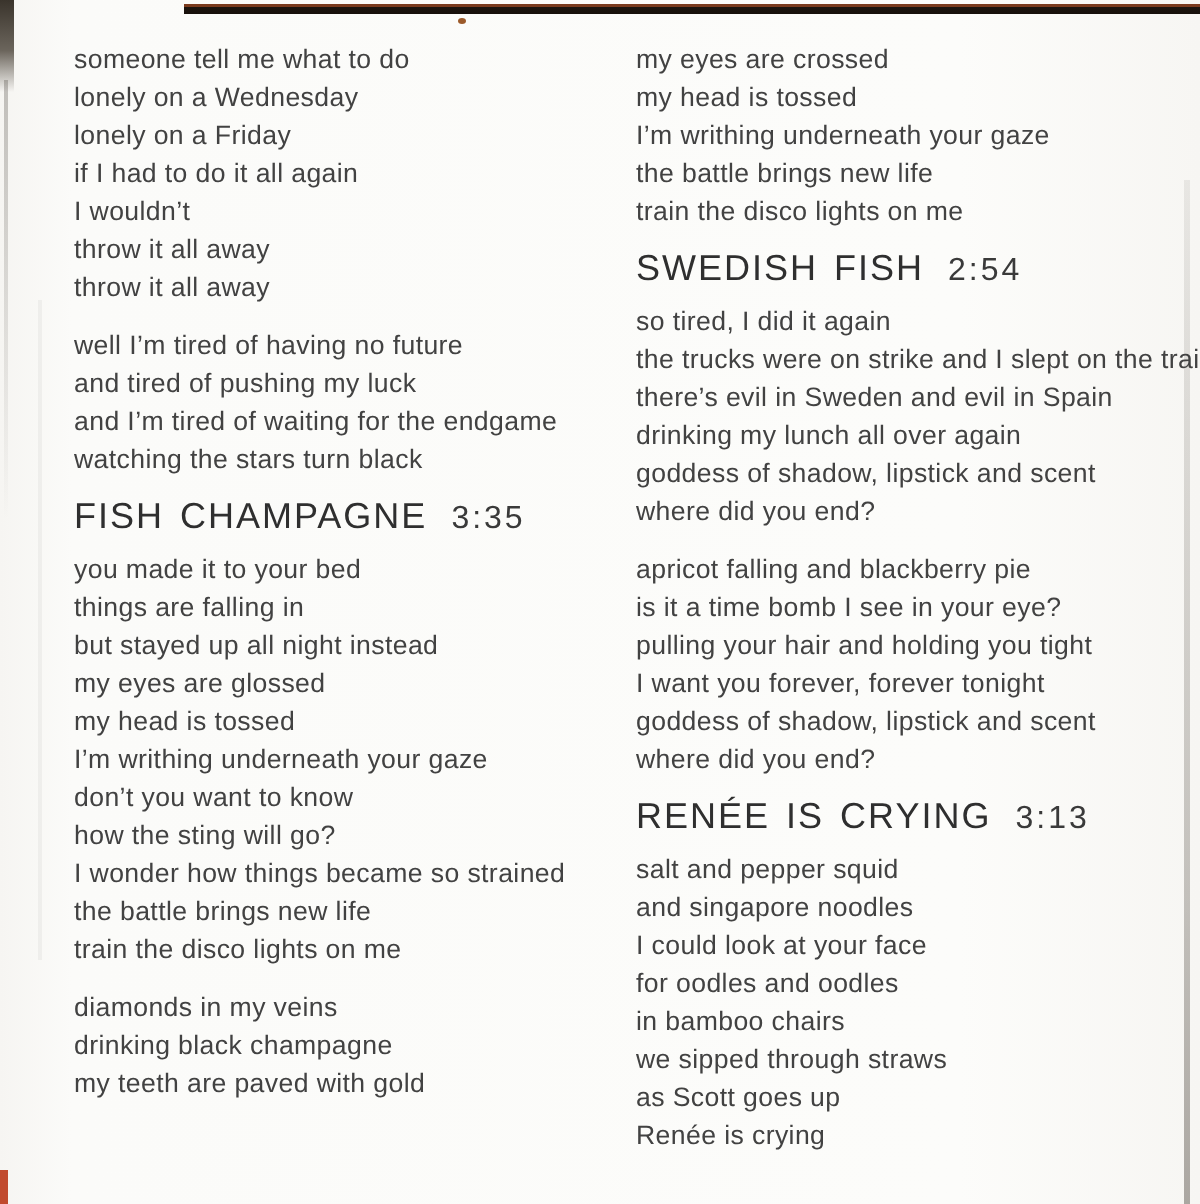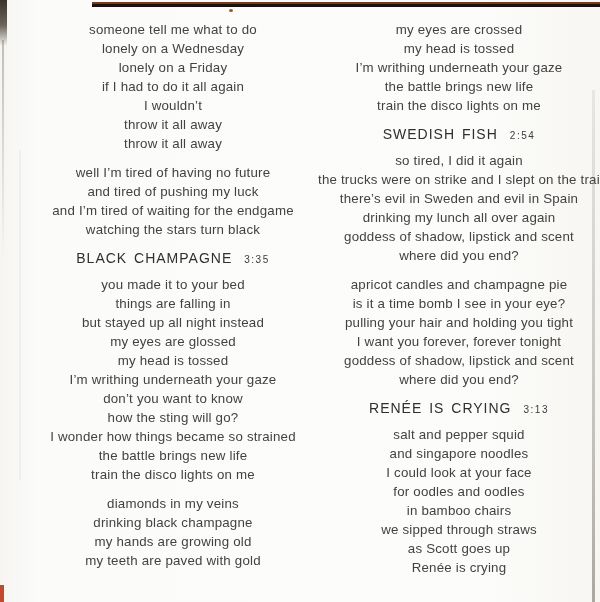--- a/index.html
+++ b/index.html
@@ -45,38 +45,37 @@
     background: #9c5a2a;
   }
   
   .col {
     position: absolute; top: 20px;
     white-space: nowrap;
     color: #424242;
     font-size: 13.3px;
     line-height: 19px;
     letter-spacing: 0.2px;
-    text-align: center;
   }
   .col-left  { left: 37px;  width: 272px; }
   .col-right { left: 318px; width: 282px; }
   .verse { margin: 0 0 10px 0; }
   .line  { height: 19px; }
   .heading {
     margin: 8px 0 6px 0;
     line-height: 19px;
     color: #2f2f2f;
   }
   .heading .title {
-    font-size: 14px;
+    font-size: 18px;
     letter-spacing: 1px;
     word-spacing: 2px;
   }
   .heading .duration {
-    font-size: 10px;
+    font-size: 16px;
     letter-spacing: 1.5px;
     margin-left: 12px;
     color: #3a3a3a;
   }
 </style>
 </head>
 <body>
 
 <div class="page">
   <div class="top-border"></div>
@@ -96,38 +95,37 @@
         <div class="line">I wouldn’t</div>
         <div class="line">throw it all away</div>
         <div class="line">throw it all away</div>
       </div>
       <div class="verse">
         <div class="line">well I’m tired of having no future</div>
         <div class="line">and tired of pushing my luck</div>
         <div class="line">and I’m tired of waiting for the endgame</div>
         <div class="line">watching the stars turn black</div>
       </div>
-      <div class="heading"><span class="title">BLACK CHAMPAGNE</span><span class="duration">3:35</span></div>
+      <div class="heading"><span class="title">FISH CHAMPAGNE</span><span class="duration">3:35</span></div>
       <div class="verse">
         <div class="line">you made it to your bed</div>
         <div class="line">things are falling in</div>
         <div class="line">but stayed up all night instead</div>
         <div class="line">my eyes are glossed</div>
         <div class="line">my head is tossed</div>
         <div class="line">I’m writhing underneath your gaze</div>
         <div class="line">don’t you want to know</div>
         <div class="line">how the sting will go?</div>
         <div class="line">I wonder how things became so strained</div>
         <div class="line">the battle brings new life</div>
         <div class="line">train the disco lights on me</div>
       </div>
       <div class="verse">
         <div class="line">diamonds in my veins</div>
         <div class="line">drinking black champagne</div>
-        <div class="line">my hands are growing old</div>
         <div class="line">my teeth are paved with gold</div>
       </div>
     </div>
   <div class="col col-right">
       <div class="verse">
         <div class="line">my eyes are crossed</div>
         <div class="line">my head is tossed</div>
         <div class="line">I’m writhing underneath your gaze</div>
         <div class="line">the battle brings new life</div>
         <div class="line">train the disco lights on me</div>
@@ -135,21 +133,21 @@
       <div class="heading"><span class="title">SWEDISH FISH</span><span class="duration">2:54</span></div>
       <div class="verse">
         <div class="line">so tired, I did it again</div>
         <div class="line">the trucks were on strike and I slept on the train</div>
         <div class="line">there’s evil in Sweden and evil in Spain</div>
         <div class="line">drinking my lunch all over again</div>
         <div class="line">goddess of shadow, lipstick and scent</div>
         <div class="line">where did you end?</div>
       </div>
       <div class="verse">
-        <div class="line">apricot candles and champagne pie</div>
+        <div class="line">apricot falling and blackberry pie</div>
         <div class="line">is it a time bomb I see in your eye?</div>
         <div class="line">pulling your hair and holding you tight</div>
         <div class="line">I want you forever, forever tonight</div>
         <div class="line">goddess of shadow, lipstick and scent</div>
         <div class="line">where did you end?</div>
       </div>
       <div class="heading"><span class="title">RENÉE IS CRYING</span><span class="duration">3:13</span></div>
       <div class="verse">
         <div class="line">salt and pepper squid</div>
         <div class="line">and singapore noodles</div>

